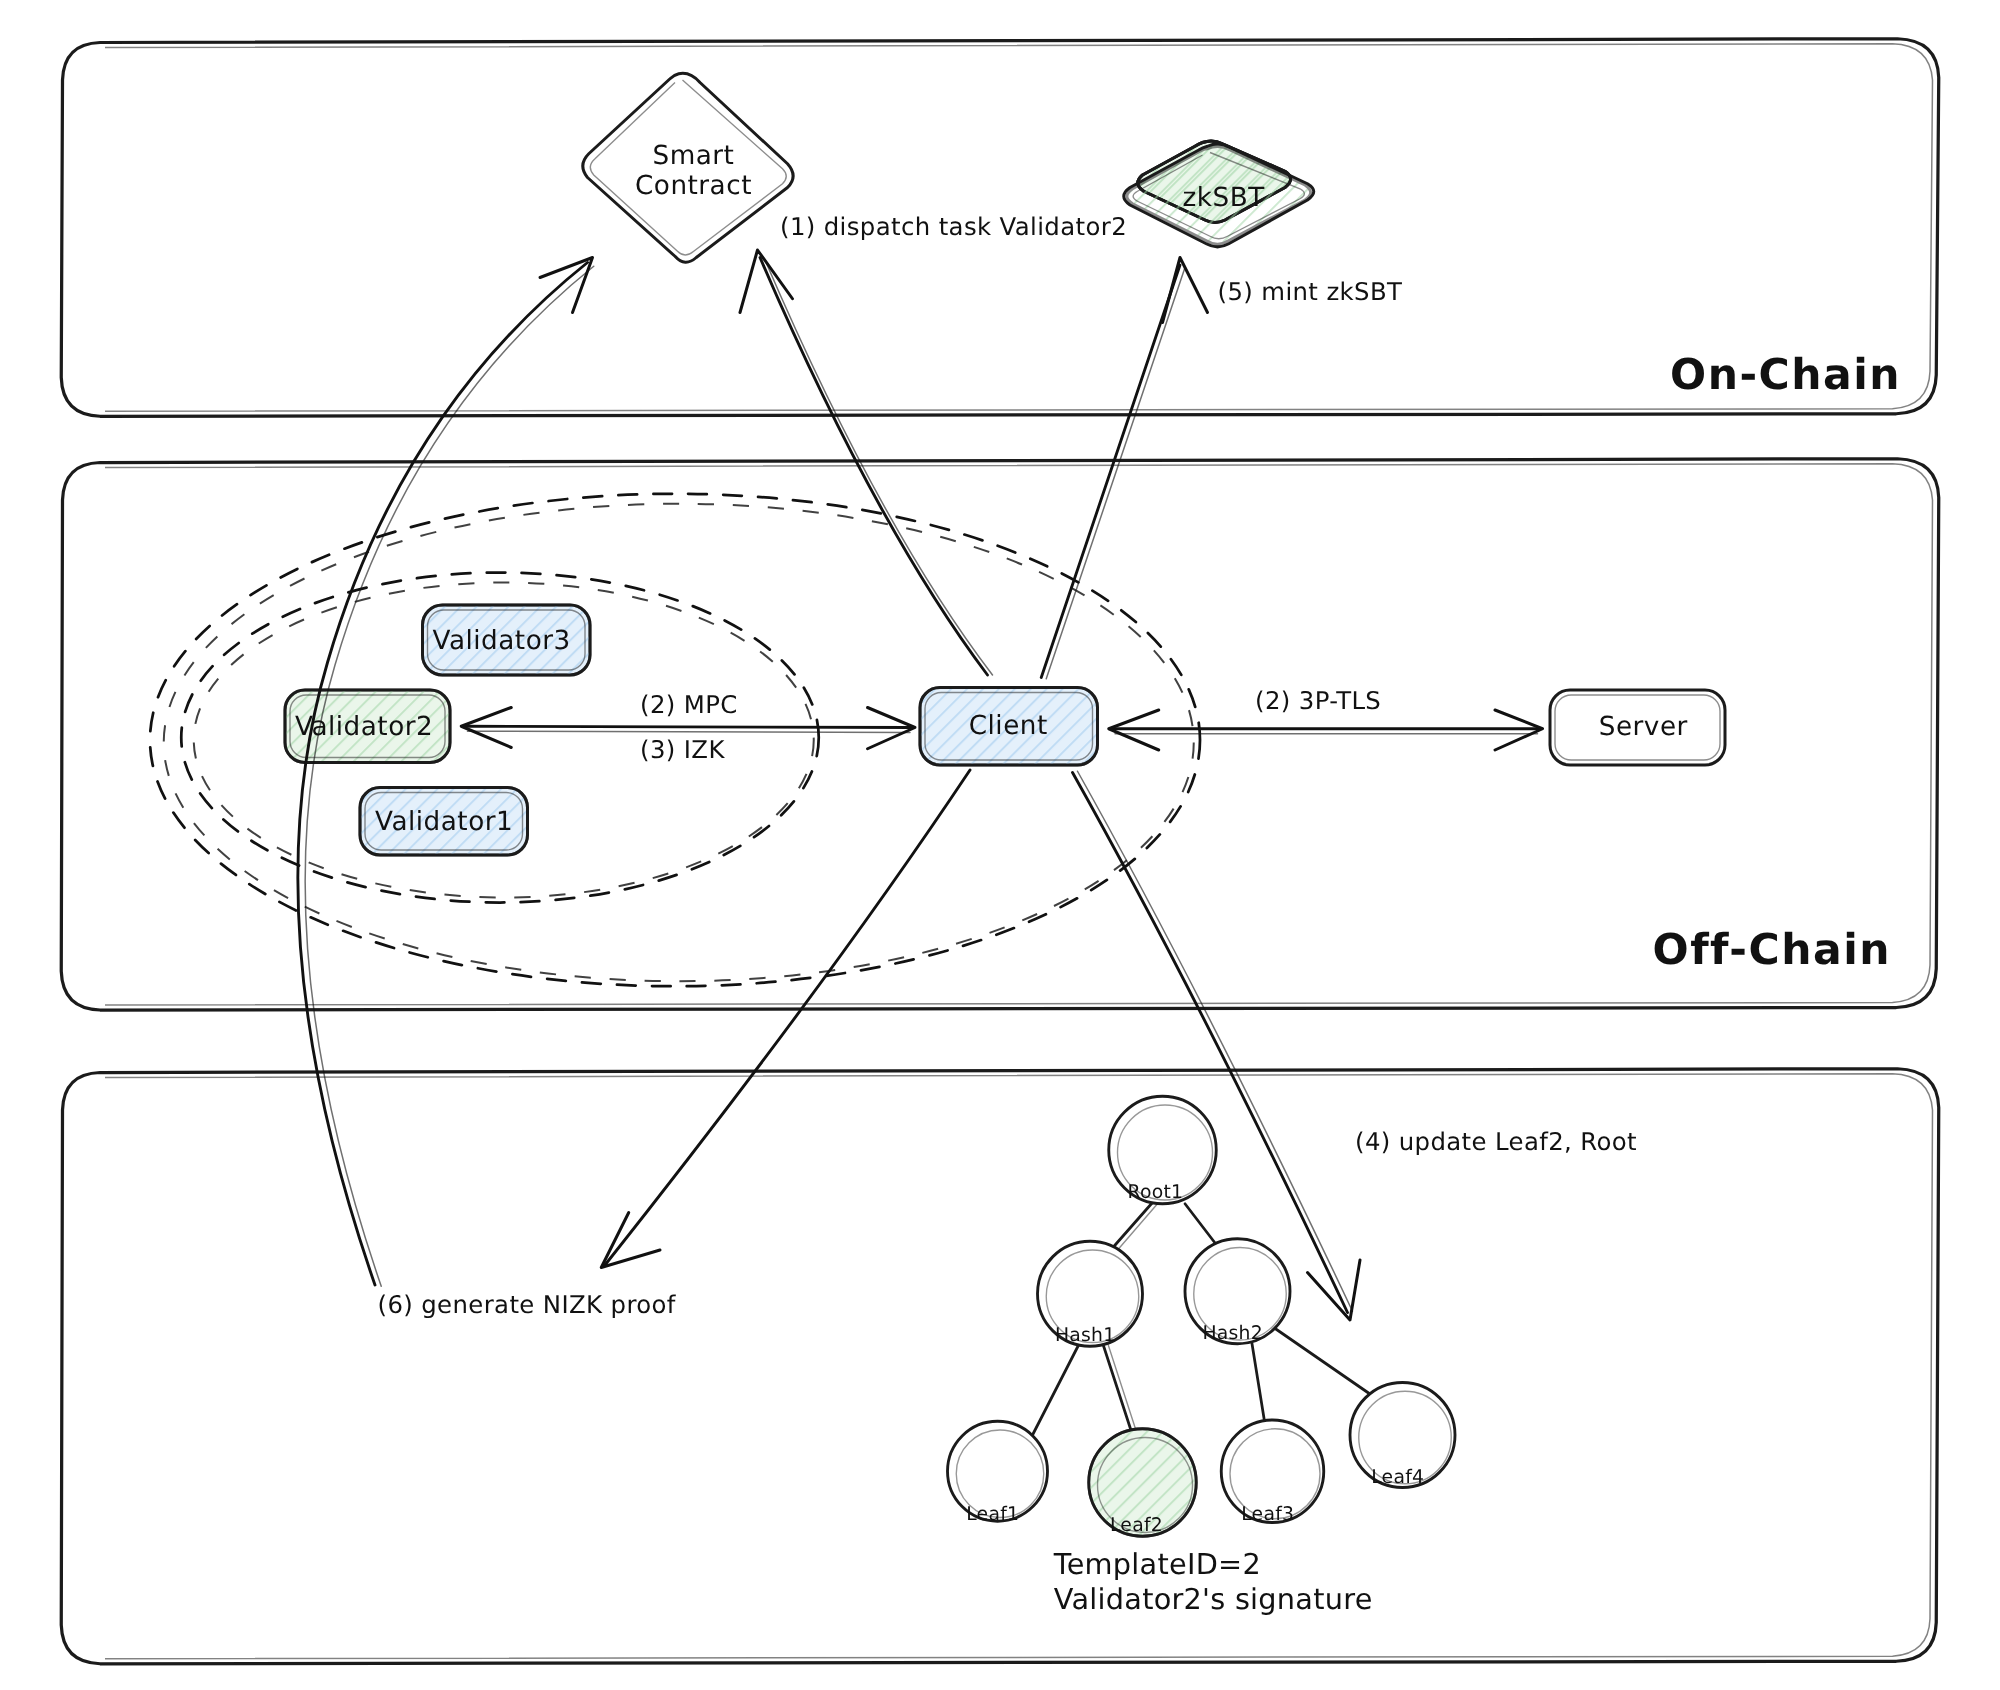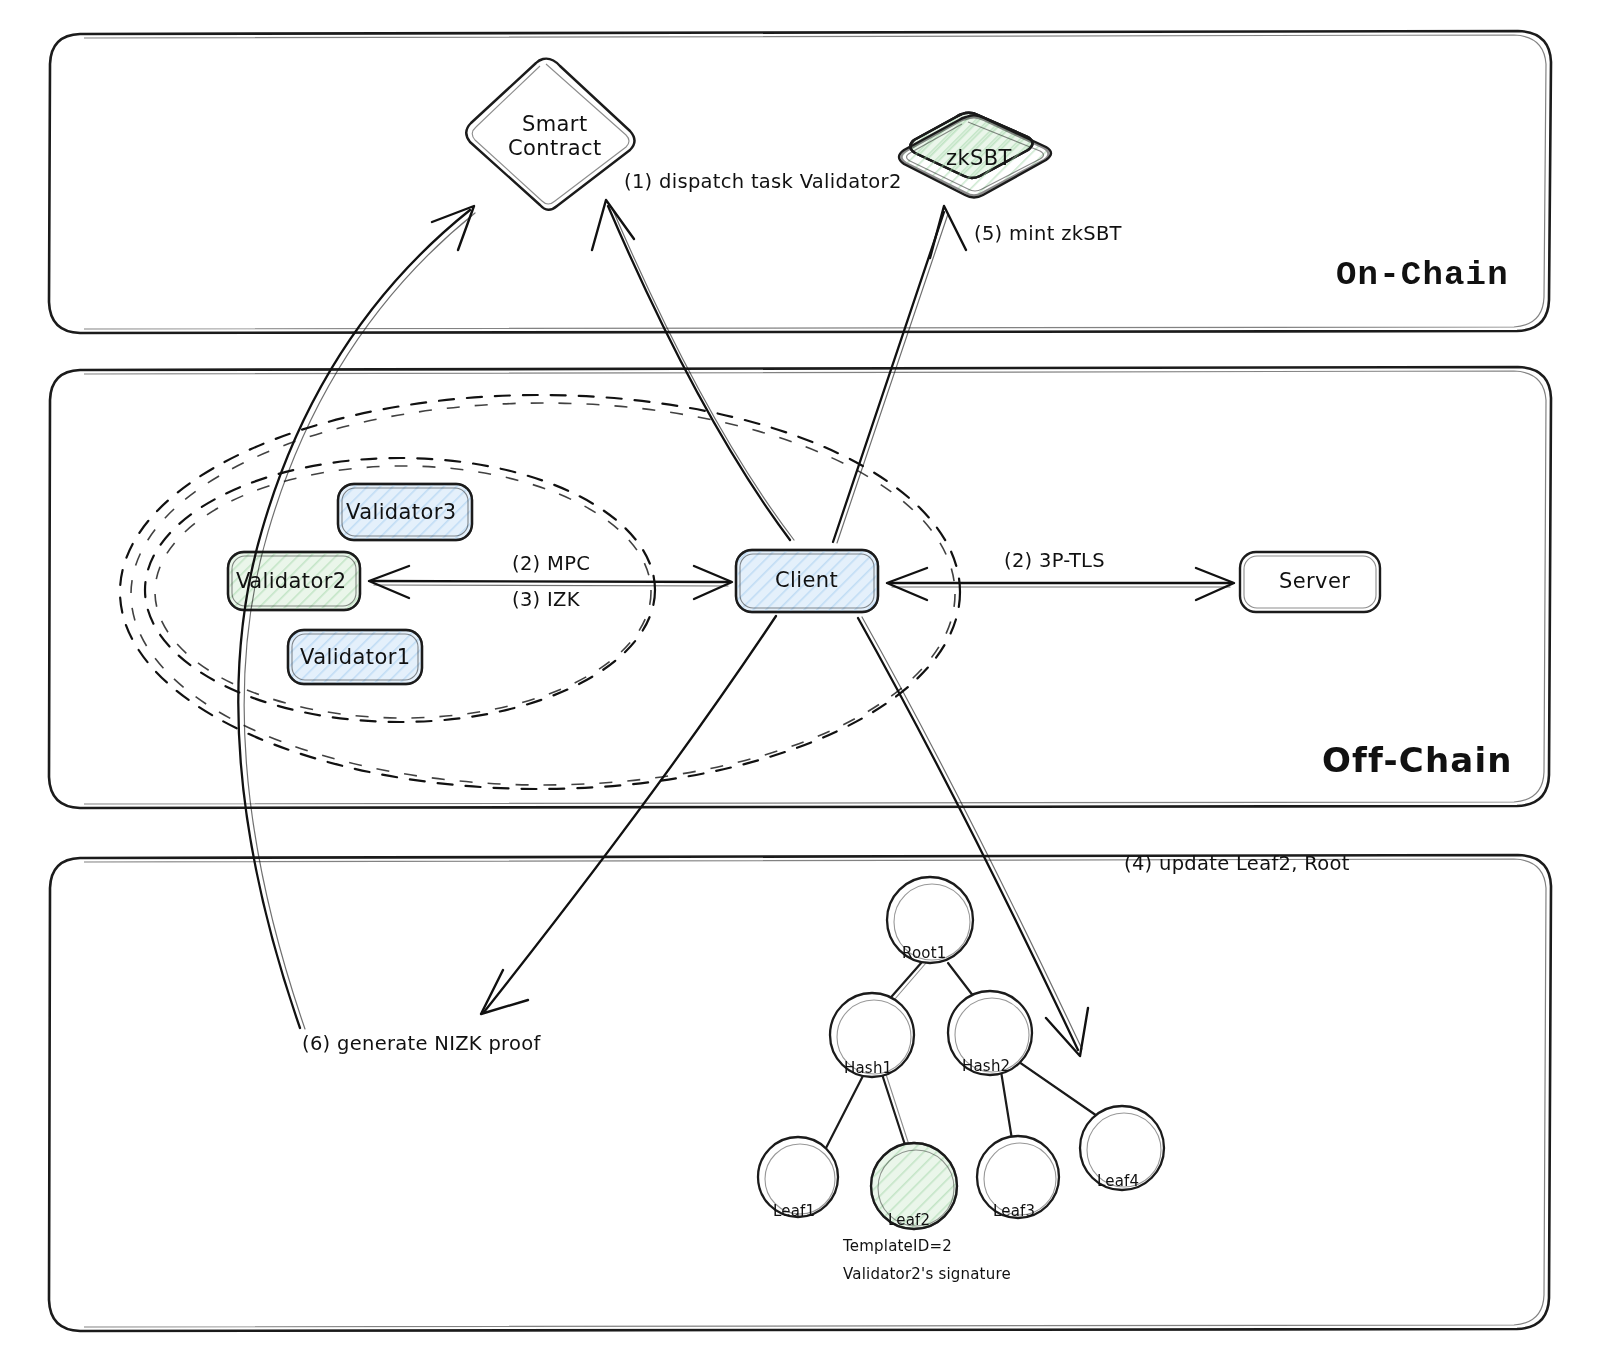--- a/index.html
+++ b/index.html
@@ -20,21 +20,21 @@
   .arrowline{fill:none;stroke:#111;stroke-width:2.3;stroke-linecap:round;}
   .arrowline-b{fill:none;stroke:#111;stroke-width:1.2;opacity:.6;stroke-linecap:round;}
   .arrowhead{fill:none;stroke:#111;stroke-width:2.4;stroke-linecap:round;stroke-linejoin:round;}
 
   .lbl{position:absolute;white-space:pre;color:#111;
        font-family:"DejaVu Sans",sans-serif;}
   .node-label{font-size:21px;letter-spacing:.4px;text-align:center;}
   .edge-label{font-size:19.5px;letter-spacing:.3px;}
   .panel-title{font-size:34px;font-weight:700;letter-spacing:1.2px;}
   .tree-label{font-size:15px;letter-spacing:.2px;margin-top:36px;}
-  .caption{font-size:15px;line-height:1.5;letter-spacing:.2px;}
+  .caption{font-size:23px;line-height:1.5;letter-spacing:.2px;}
 </style>
 </head>
 <body>
 
 <div id="stage">
 
 <svg id="diagram" viewBox="0 0 1600 1352">
   <defs>
     <pattern id="hatchBlue" width="9" height="9" patternTransform="rotate(45)" patternUnits="userSpaceOnUse">
       <line x1="0" y1="0" x2="0" y2="9" stroke="#9ec9ee" stroke-width="3.2"></line>
@@ -190,39 +190,39 @@
       <circle class="circ" cx="1018" cy="1177" r="41" fill="#ffffff"></circle>
       <circle class="circ2" cx="1020" cy="1179" r="36"></circle>
     </g>
     <g>
       <circle class="circ" cx="1122" cy="1148" r="42" fill="#ffffff"></circle>
       <circle class="circ2" cx="1124" cy="1150" r="37"></circle>
     </g>
   </g>
 </svg>
 
-<div class="lbl panel-title" style="left:1336px;top:256px;font-family:Liberation Mono, monospace;">On-Chain</div>
+<div class="lbl panel-title" style="left:1336px;top:280px;">On-Chain</div>
 <div class="lbl panel-title" style="left:1322px;top:740px;">Off-Chain</div>
 
 <div class="lbl node-label" style="left:522px;top:112px;">Smart</div>
 <div class="lbl node-label" style="left:508px;top:136px;">Contract</div>
 <div class="lbl node-label" style="left:946px;top:146px;">zkSBT</div>
 
 <div class="lbl node-label" style="left:346px;top:500px;">Validator3</div>
 <div class="lbl node-label" style="left:236px;top:569px;">Validator2</div>
 <div class="lbl node-label" style="left:300px;top:645px;">Validator1</div>
 <div class="lbl node-label" style="left:775px;top:568px;">Client</div>
 <div class="lbl node-label" style="left:1279px;top:569px;">Server</div>
 
 <div class="lbl edge-label" style="left:624px;top:170px;">(1) dispatch task Validator2</div>
 <div class="lbl edge-label" style="left:974px;top:222px;">(5) mint zkSBT</div>
 <div class="lbl edge-label" style="left:512px;top:552px;">(2) MPC</div>
 <div class="lbl edge-label" style="left:512px;top:588px;">(3) IZK</div>
 <div class="lbl edge-label" style="left:1004px;top:549px;text-align:right;">(2) 3P-TLS</div>
-<div class="lbl edge-label" style="left:1084px;top:852px;margin-left:40px;">(4) update Leaf2, Root</div>
+<div class="lbl edge-label" style="left:1084px;top:902px;">(4) update Leaf2, Root</div>
 <div class="lbl edge-label" style="left:302px;top:1032px;">(6) generate NIZK proof</div>
 
 <div class="lbl tree-label" style="left:902px;top:908px;">Root1</div>
 <div class="lbl tree-label" style="left:844px;top:1023px;">Hash1</div>
 <div class="lbl tree-label" style="left:962px;top:1021px;">Hash2</div>
 <div class="lbl tree-label" style="left:773px;top:1166px;">Leaf1</div>
 <div class="lbl tree-label" style="left:888px;top:1175px;">Leaf2</div>
 <div class="lbl tree-label" style="left:993px;top:1166px;">Leaf3</div>
 <div class="lbl tree-label" style="left:1097px;top:1136px;">Leaf4</div>
 

